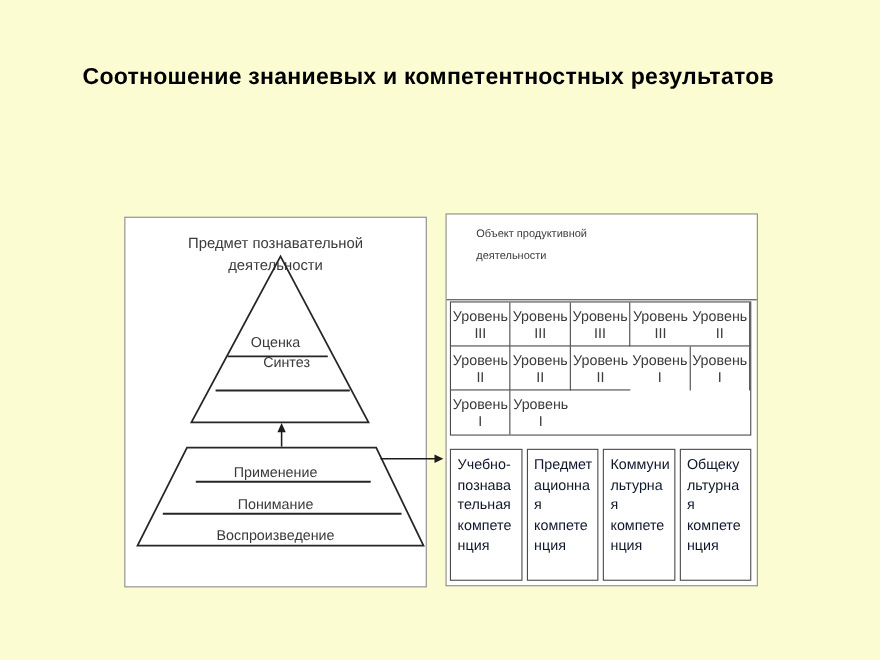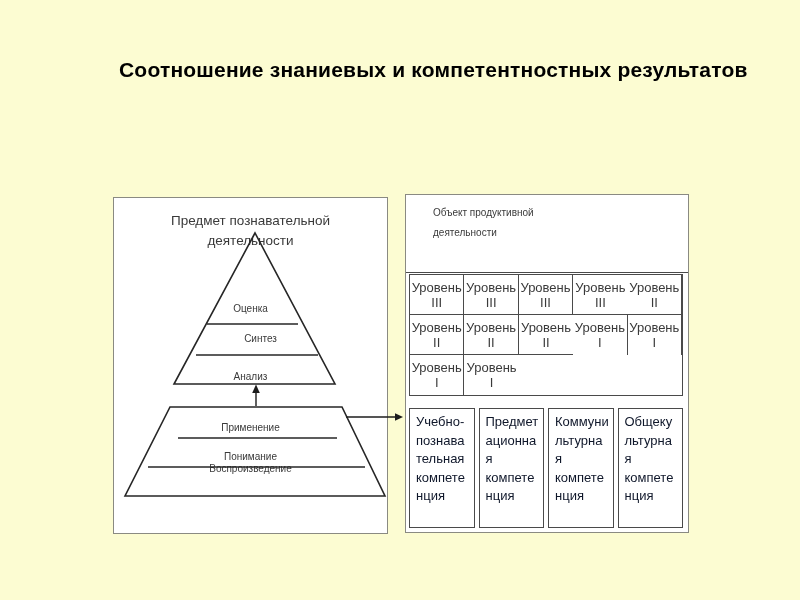--- a/index.html
+++ b/index.html
@@ -7,43 +7,43 @@
     width: 800px; height: 600px;
     position: relative; overflow: hidden;
     font-family: "Liberation Sans", sans-serif;
     background: #FCFCD2;
   }
   .slide { position: absolute; inset: 0; }
 
   .title {
     position: absolute; left: 75px; top: 58px;
     font-size: 21px; font-weight: bold; color: #000;
-    letter-spacing: 0.2px; white-space: nowrap; margin-left: 44px;
+    letter-spacing: 0.2px; white-space: nowrap;
   }
 
   .panel { position: absolute; background: #fff; border: 1px solid #8a8a82; }
   .left-panel  { left: 113px; top: 197px; width: 273px; height: 335px; }
   .right-panel { left: 405px; top: 194px; width: 282px; height: 337px; }
 
   
   .lp-header {
     position: absolute; left: 0; right: 0; top: 13px;
     text-align: center; font-size: 13.5px; line-height: 20px;
     color: #3a3a3a; white-space: pre-line;
   }
   .pyr-label {
     position: absolute; left: 0; right: 0; text-align: center;
-    font-size: 10px; color: #3a3a3a; white-space: nowrap;
+    font-size: 13px; color: #3a3a3a; white-space: nowrap;
   }
   .lbl-ocenka          { top: 105px; }
-  .lbl-sintez          { top: 135px; margin-left: 20px; }
+  .lbl-sintez          { top: 124px; margin-left: 20px; }
   .lbl-analiz          { top: 173px; }
   .lbl-primenenie      { top: 224px; }
   .lbl-ponimanie       { top: 253px; }
-  .lbl-vosproizvedenie { top: 265px; }
+  .lbl-vosproizvedenie { top: 281px; }
 
   
   .rp-header {
     position: absolute; left: 27px; top: 8px;
     font-size: 10px; line-height: 20px; color: #3a3a3a;
     white-space: pre-line; z-index: 1;
   }
   .comp-box {
     position: absolute; left: 28px; top: 33px; width: 212px; height: 22px;
     background: #fff; border: 2px solid #262626; z-index: 2;
@@ -89,21 +89,20 @@
 
 <div class="slide">
 
   <div class="title">Соотношение знаниевых и компетентностных результатов</div>
 
   <div class="panel left-panel">
     <div class="lp-header">Предмет познавательной
 деятельности</div>
     <div class="pyr-label lbl-ocenka">Оценка</div>
     <div class="pyr-label lbl-sintez">Синтез</div>
-    <div class="pyr-label lbl-analiz">Анализ</div>
     <div class="pyr-label lbl-primenenie">Применение</div>
     <div class="pyr-label lbl-ponimanie">Понимание</div>
     <div class="pyr-label lbl-vosproizvedenie">Воспроизведение</div>
   </div>
 
   <div class="panel right-panel">
     <div class="rp-header">Объект продуктивной
 деятельности</div>
     <div class="rp-divider"></div>
 

